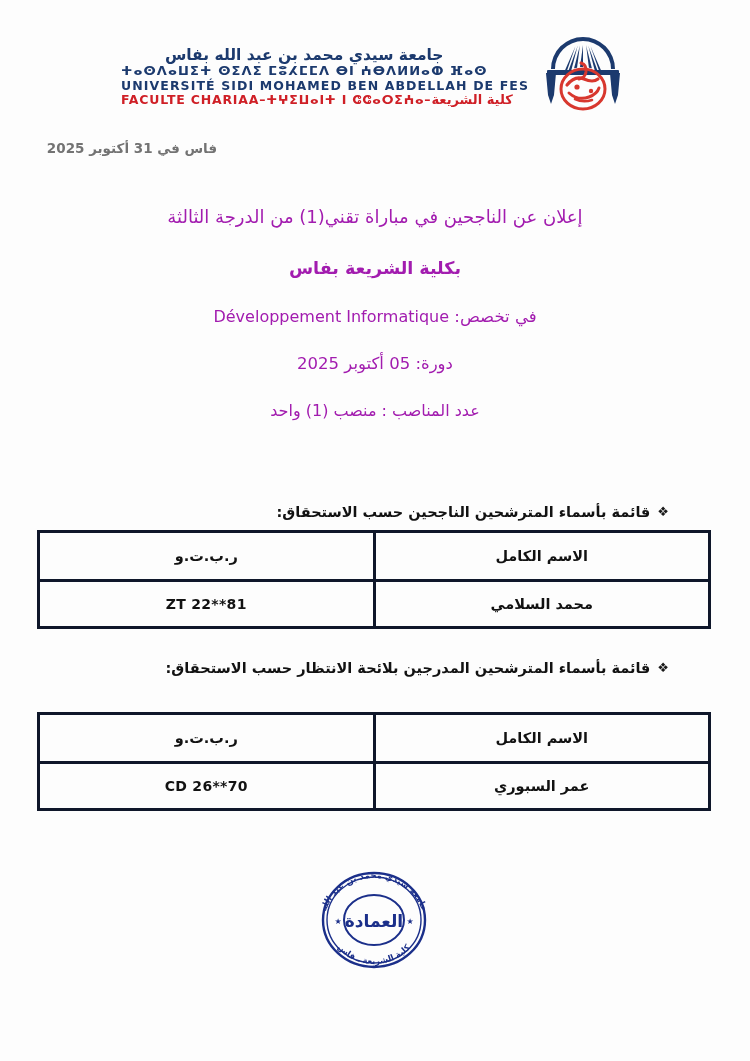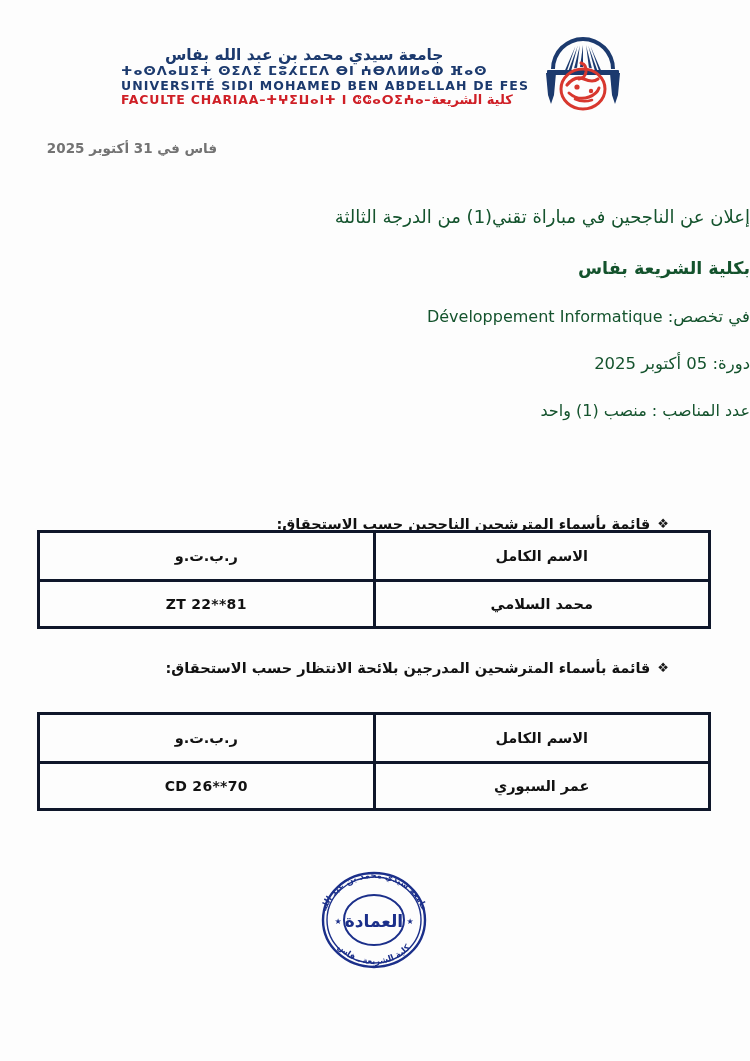--- a/index.html
+++ b/index.html
@@ -104,23 +104,22 @@
   .title-block {
     position: absolute;
     top: 206px;
     left: 0;
     right: 0;
     text-align: center;
     direction: rtl;
   }
   .t-line {
     font-family: "DejaVu Sans", "Liberation Sans", sans-serif;
-    color: #14532d;
+    color: #a21caf;
     white-space: nowrap;
-    text-align: right;
   }
   .t1 {
     font-size: 18px;
     margin-bottom: 31px;
   }
   .t2 {
     font-size: 17.5px;
     letter-spacing: 1px;
     font-weight: bold;
     margin-bottom: 29px;
@@ -148,21 +147,21 @@
   .section-heading {
     position: absolute;
     right: 80px;
     direction: rtl;
     font-family: "DejaVu Sans", "Liberation Sans", sans-serif;
     font-size: 14.5px;
     font-weight: bold;
     color: #121212;
     white-space: nowrap;
   }
-  .heading-1 { top: 516px; right: 81px; }
+  .heading-1 { top: 504px; right: 81px; }
   .heading-2 { top: 660px; right: 81px; }
   .bullet-diamond {
     display: inline-block;
     margin-left: 7px;
     font-size: 13px;
     color: #1a1a1a;
     vertical-align: 1px;
   }
 
   

